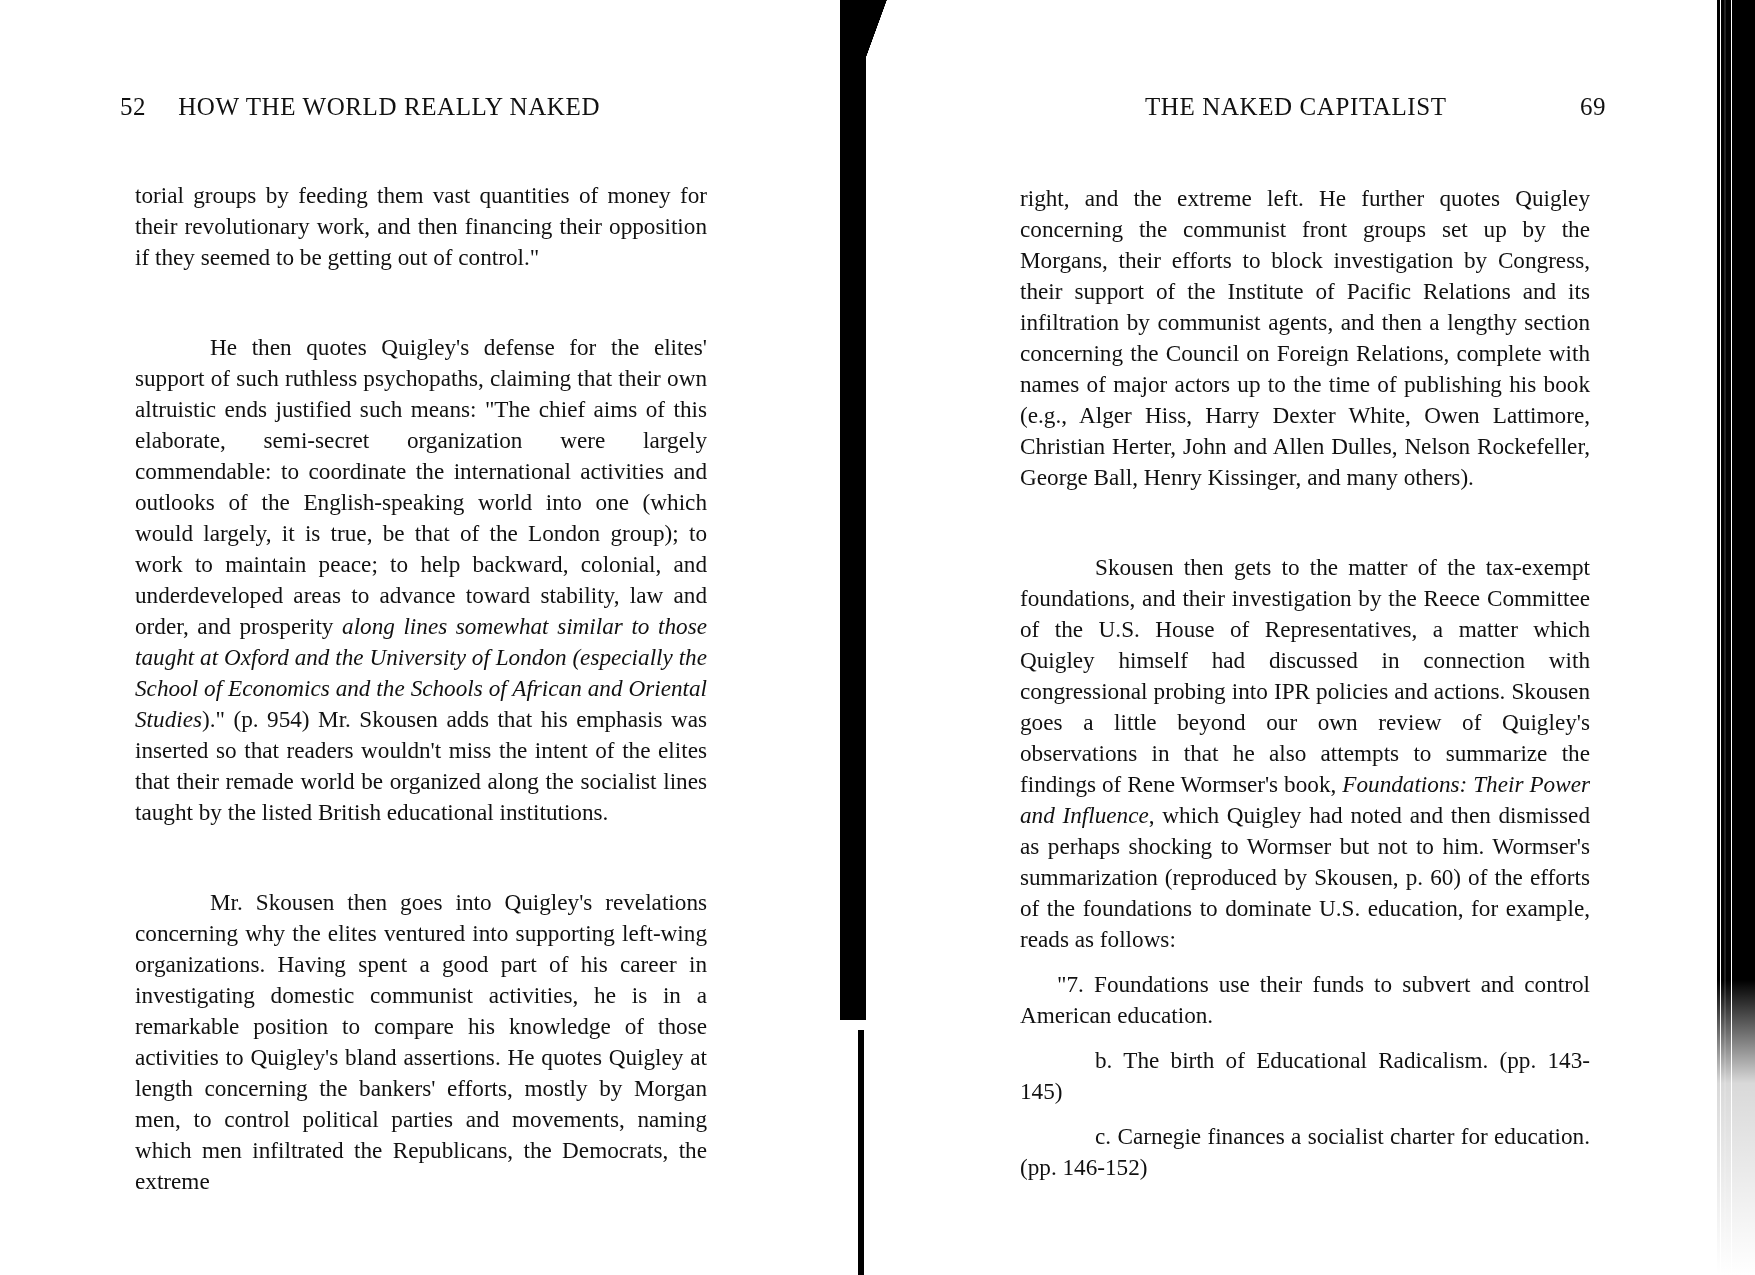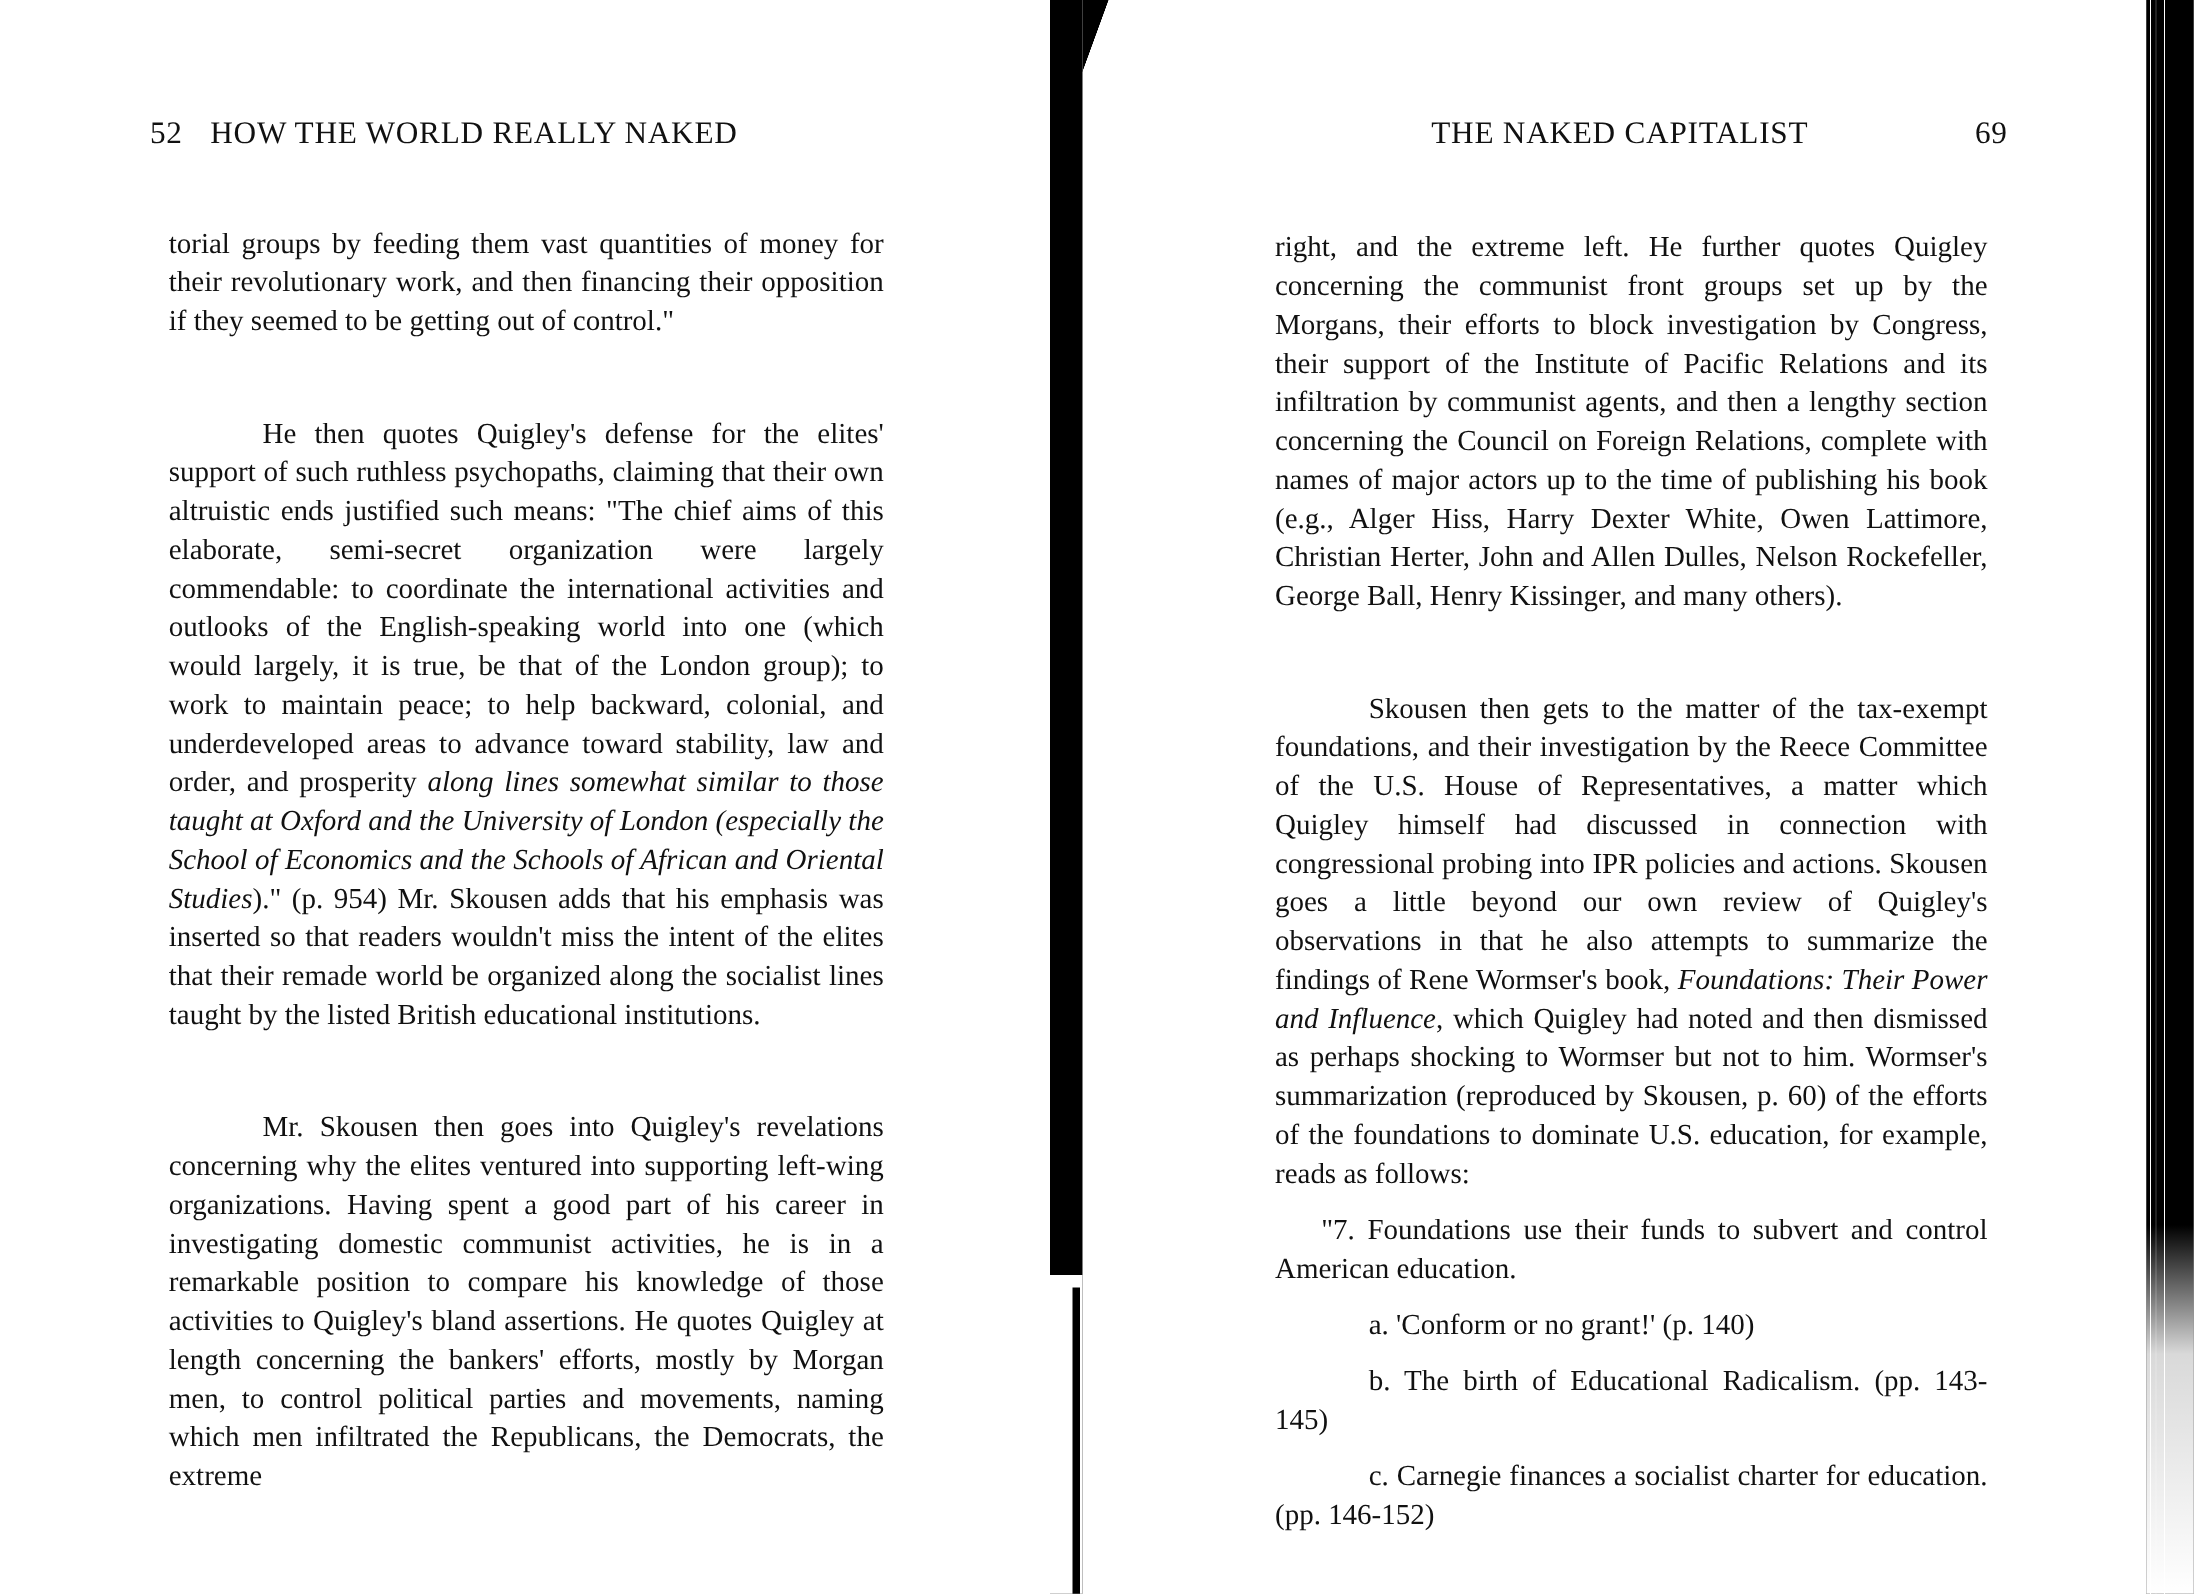--- a/index.html
+++ b/index.html
@@ -5,21 +5,21 @@
   html, body { margin:0; padding:0; }
   body {
     width:1755px; height:1275px; background:#ffffff; position:relative; overflow:hidden;
     font-family:"Liberation Serif", "DejaVu Serif", serif; color:#111;
   }
   .page { position:absolute; top:0; height:1275px; }
   .page-left { left:0; width:840px; }
   .page-right { left:880px; width:875px; }
   .header { position:absolute; top:93px; font-size:25px; letter-spacing:0.6px; white-space:nowrap; }
   .header-left { left:120px; }
-  .header-left .pnum { margin-right:22px;text-align:center; }
+  .header-left .pnum { margin-right:32px;text-align:center; }
   .header-right { left:1145px; }
   .header-right .pnum-r { position:absolute; left:435px; top:0; }
   .col { position:absolute; font-size:23.2px; line-height:31px; text-align:justify; }
   .col-left { left:121px; top:166px; width:600px; }
   .col-right { left:1006px; top:169px; width:598px; }
   .col p { margin:14px; }
   .col p.indent { text-indent:75px; }
   .gap { height:31px; }
   .col-right p.quote-indent { text-indent:37px; }
   .col-right p.sub { text-indent:75px; }
@@ -55,21 +55,20 @@
   <p class="indent"><span>He then quotes Quigley's defense for the elites' support of such ruthless psychopaths, claiming that their own altruistic ends justified such means: "The chief aims of this elaborate, semi-secret organization were largely commendable: to coordinate the international activities and outlooks of the English-speaking world into one (which would largely, it is true, be that of the London group); to work to maintain peace; to help backward, colonial, and underdeveloped areas to advance toward stability, law and order, and prosperity </span><i>along lines somewhat similar to those taught at Oxford and the University of London (especially the School of Economics and the Schools of African and Oriental Studies</i><span>)." (p. 954)  Mr. Skousen adds that his emphasis was inserted so that readers wouldn't miss the intent of the elites that their remade world be organized along the socialist lines taught by the listed British educational institutions.</span></p>
   <div class="gap"></div>
   <p class="indent">Mr. Skousen then goes into Quigley's revelations concerning why the elites ventured into supporting left-wing organizations.  Having spent a good part of his career in investigating domestic communist activities, he is in a remarkable position to compare his knowledge of those activities to Quigley's bland assertions.  He quotes Quigley at length concerning the bankers' efforts, mostly by Morgan men, to control political parties and movements, naming which men infiltrated the Republicans, the Democrats, the extreme</p>
 </div>
 
 <div class="col col-right">
   <p>right, and the extreme left.  He further quotes Quigley concerning the communist front groups set up by the Morgans, their efforts to block investigation by Congress, their support of the Institute of Pacific Relations and its infiltration by communist agents, and then a lengthy section concerning the Council on Foreign Relations, complete with names of major actors up to the time of publishing his book (e.g., Alger Hiss, Harry Dexter White, Owen Lattimore, Christian Herter, John and Allen Dulles, Nelson Rockefeller, George Ball, Henry Kissinger, and many others).</p>
   <div class="gap"></div>
   <p class="indent"><span>Skousen then gets to the matter of the tax-exempt foundations, and their investigation by the Reece Committee of the U.S. House of Representatives, a matter which Quigley himself had discussed in connection with congressional probing into IPR policies and actions.  Skousen goes a little beyond our own review of Quigley's observations in that he also attempts to summarize the findings of Rene Wormser's book, </span><i>Foundations: Their Power and Influence</i><span>, which Quigley had noted and then dismissed as perhaps shocking to Wormser but not to him.  Wormser's summarization (reproduced by Skousen, p. 60) of the efforts of the foundations to dominate U.S. education, for example, reads as follows:</span></p>
   <p class="quote-indent">"7. Foundations use their funds to subvert and control American education.</p>
-  <p class="sub">a. 'Conform or no grant!'  (p. 140)</p>
   <p class="sub">b. The birth of Educational Radicalism.  (pp. 143-145)</p>
   <p class="sub">c. Carnegie finances a socialist charter for education.  (pp. 146-152)</p>
 </div>
 
 <div class="gutter"></div>
 <div class="gutter-top"></div>
 <div class="gutter-fade"></div>
 <div class="gutter-thin"></div>
 <div class="edge"></div>
 <div class="edge-fade"></div>

